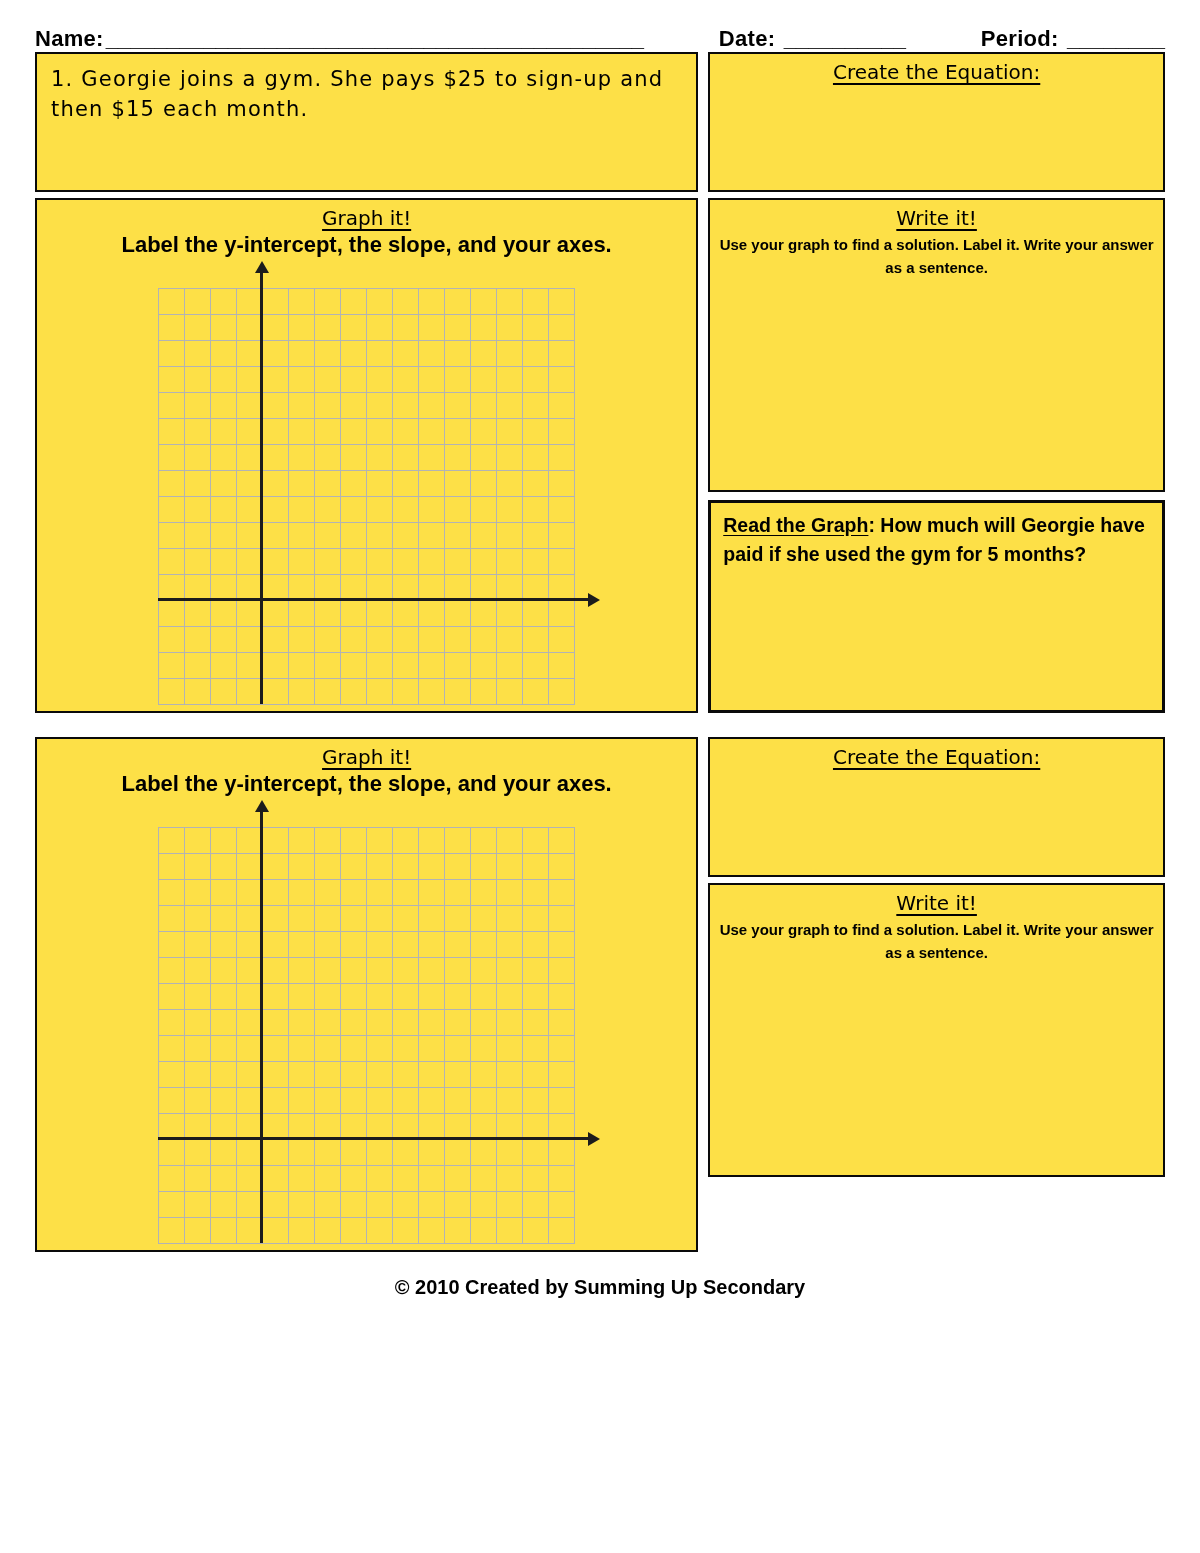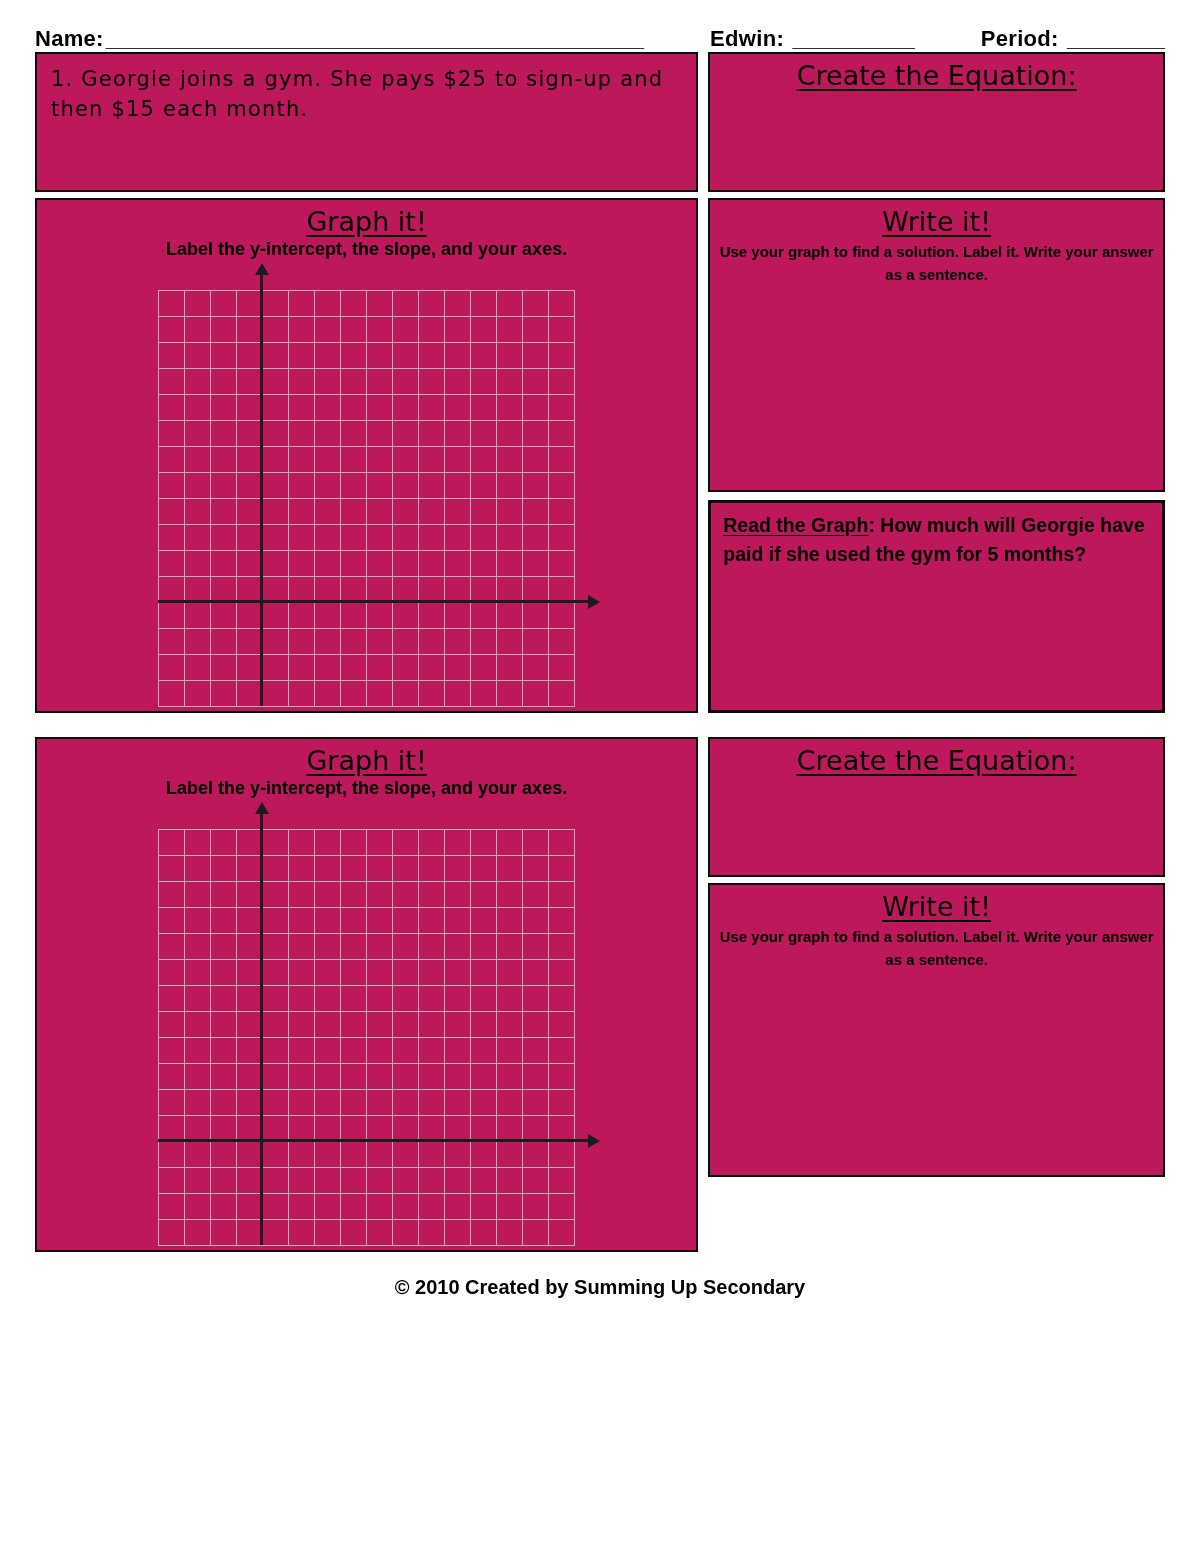--- a/index.html
+++ b/index.html
@@ -43,52 +43,52 @@
 
   
   .problem {
     display: flex;
     gap: 10px;
     margin-bottom: 24px;
   }
   .col-left  { width: 665px; display: flex; flex-direction: column; gap: 6px; }
   .col-right { width: 458px; display: flex; flex-direction: column; }
 
-  .box { border: 2.5px solid #0a0a0a; background: #be185d; }
+  .box { border: 2.5px solid #0a0a0a; background: #fde047; }
 
   .statement-box {
     height: 140px;
     padding: 10px 14px;
     font-family: "DejaVu Sans", sans-serif;
     font-size: 21px;
     letter-spacing: 1.2px;
     line-height: 1.45;
   }
 
   .equation-box {
     height: 140px;
     padding-top: 6px;
     text-align: center;
   }
   .heading {
     font-family: "DejaVu Sans", sans-serif;
-    font-size: 27px;
+    font-size: 20px;
     text-decoration: underline;
     text-underline-offset: 4px;
     text-align: center;
   }
 
   .graph-box {
     height: 515px;
     padding-top: 6px;
   }
   .graph-sub {
     text-align: center;
     font-weight: 700;
-    font-size: 18px;
+    font-size: 22px;
     margin-top: 2px;
   }
   .grid-wrap {
     position: relative;
     width: 417px;
     margin: 30px auto 0 auto;
   }
   .grid {
     position: relative;
     width: 417px;
@@ -173,21 +173,21 @@
 <body>
 
 <div class="page">
 
   <div class="topline">
     <span class="grp">
       <span>Name:</span>
       <span class="blank">____________________________________________</span>
     </span>
     <span class="grp">
-      <span>Edwin:</span>&nbsp;<span class="blank">__________</span>
+      <span>Date:</span>&nbsp;<span class="blank">__________</span>
     </span>
     <span class="grp">
       <span>Period:</span>&nbsp;<span class="blank">________</span>
     </span>
   </div>
 
 
   <section class="problem">
     <div class="col-left">
       <div class="box statement-box">

